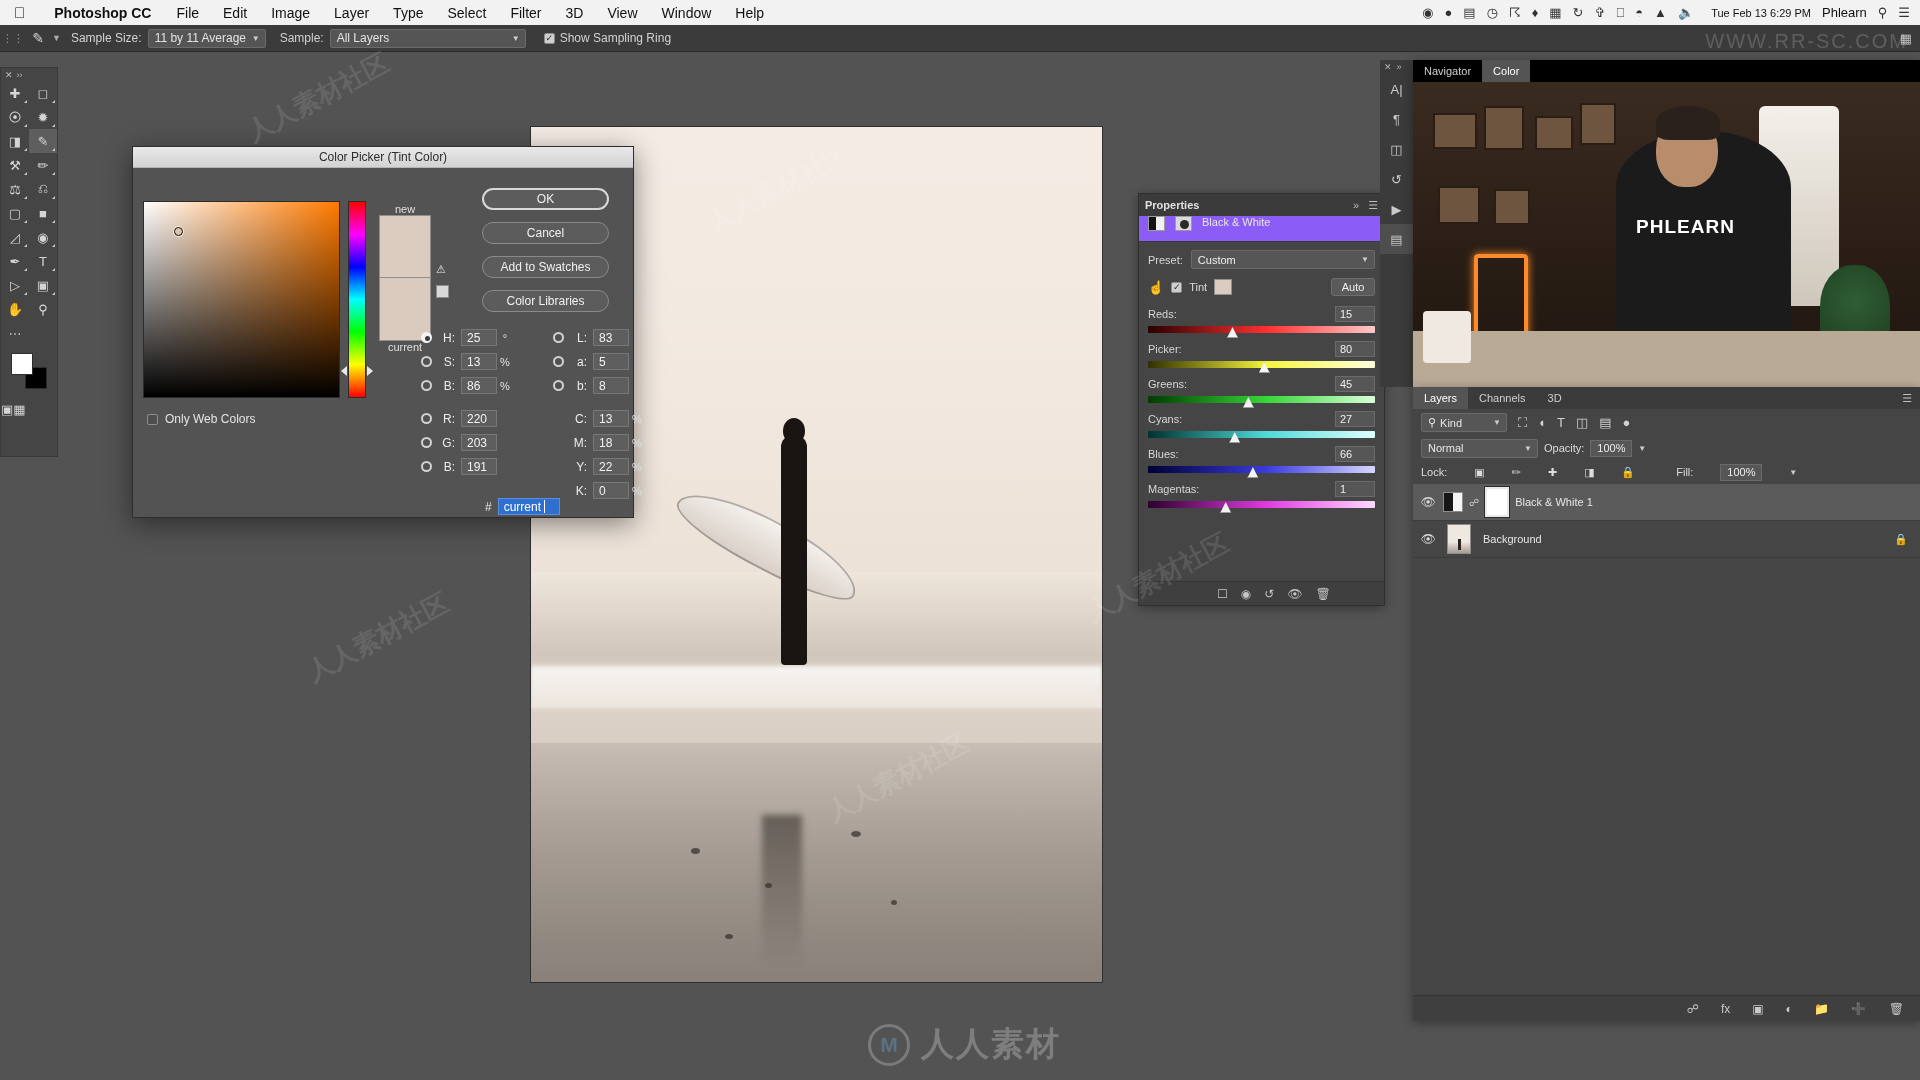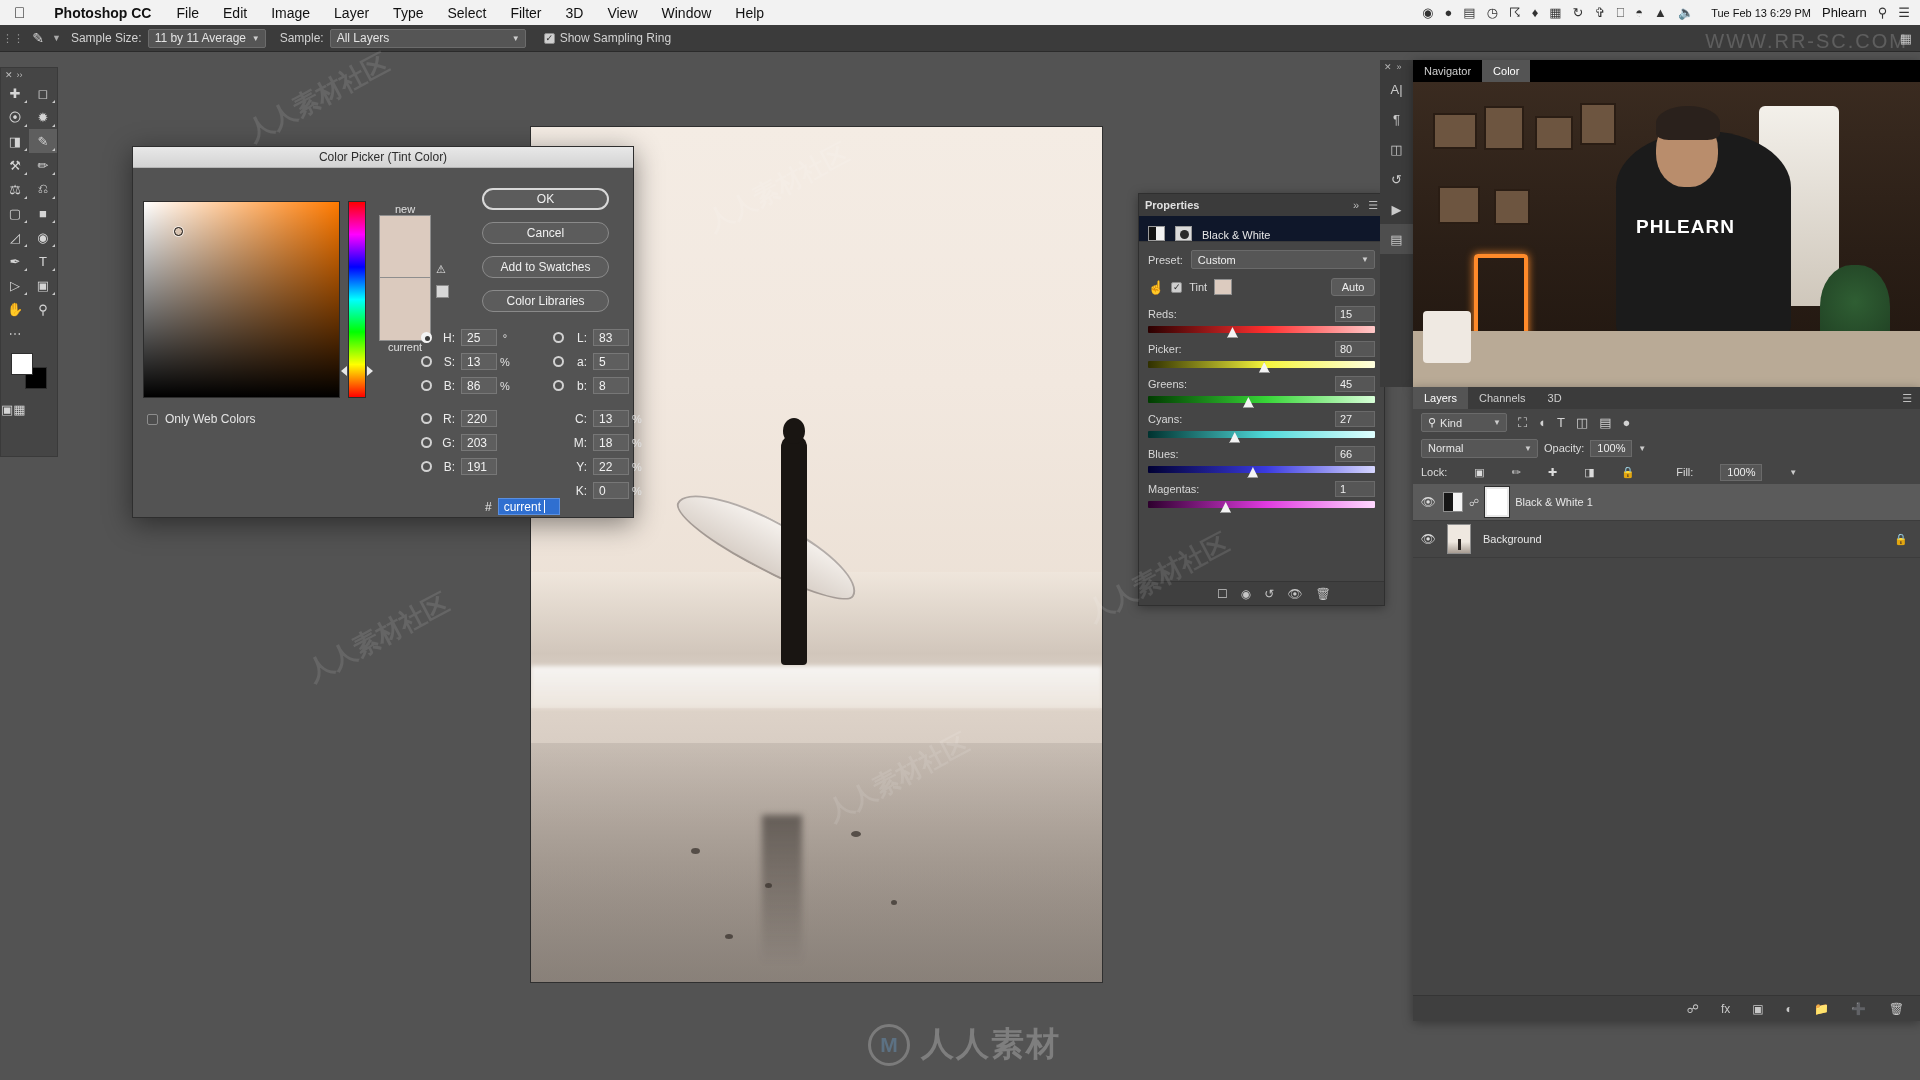--- a/index.html
+++ b/index.html
@@ -102,22 +102,22 @@
            box-shadow: 0 2px 10px rgba(0,0,0,.35); }
   .panel-tab { padding: 0 11px; height: 22px; display: flex; align-items: center; }
   .panel-tab.sel { background: #545454; color: #fff; }
 
   
   #properties { left: 1126px; top: 193px; width: 247px; height: 413px; margin-left: 12px; }
   .props-head { height: 22px; background: #3b3b3b; display:flex; align-items:center;
                 padding: 0 6px; font-size: 11px; color: #e0e0e0; }
   .props-head .t { font-weight: bold; }
   .props-head .r { margin-left:auto; display:flex; gap: 9px; color:#bdbdbd; font-size:11px;}
-  .props-sub { height: 26px; display:flex; align-items:flex-end; gap: 10px; padding: 0 9px;
-               background: #0f172a; border-bottom: 1px solid #3a3a3a; font-size: 11px; color: #e6e6e6;}
+  .props-sub { height: 26px; display:flex; align-items:flex-start; gap: 10px; padding: 0 9px;
+               background: #8b5cf6; border-bottom: 1px solid #3a3a3a; font-size: 11px; color: #e6e6e6;}
   .bw-ic { width:17px;height:15px;border:1px solid #9c9c9c; background: linear-gradient(90deg,#141414 50%, #f2f2f2 50%); }
   .mask-ic { width:17px;height:15px;border:1px solid #9c9c9c; background:#dadada; position:relative;}
   .mask-ic::after{content:"";position:absolute;left:4px;top:3px;width:9px;height:9px;background:#2a2a2a;border-radius:50%;}
   .props-body { padding: 8px 9px 0 9px; }
   .row-preset { display:flex; align-items:center; gap: 8px; font-size: 11px; color:#d8d8d8; margin-bottom:9px;}
   .sel-box { flex:1; height:19px; background:#565656; border:1px solid #6a6a6a; border-radius:2px;
              display:flex; align-items:center; padding: 0 6px; color:#eee; font-size:11px; position:relative;}
   .sel-box .dd { position:absolute; right:5px; font-size:8px; color:#ccc;}
   .row-tint { display:flex; align-items:center; gap:7px; margin-bottom: 10px; font-size: 11px; color:#dcdcdc;}
   .hand-ic { font-size: 13px; color:#e2e2e2; }

